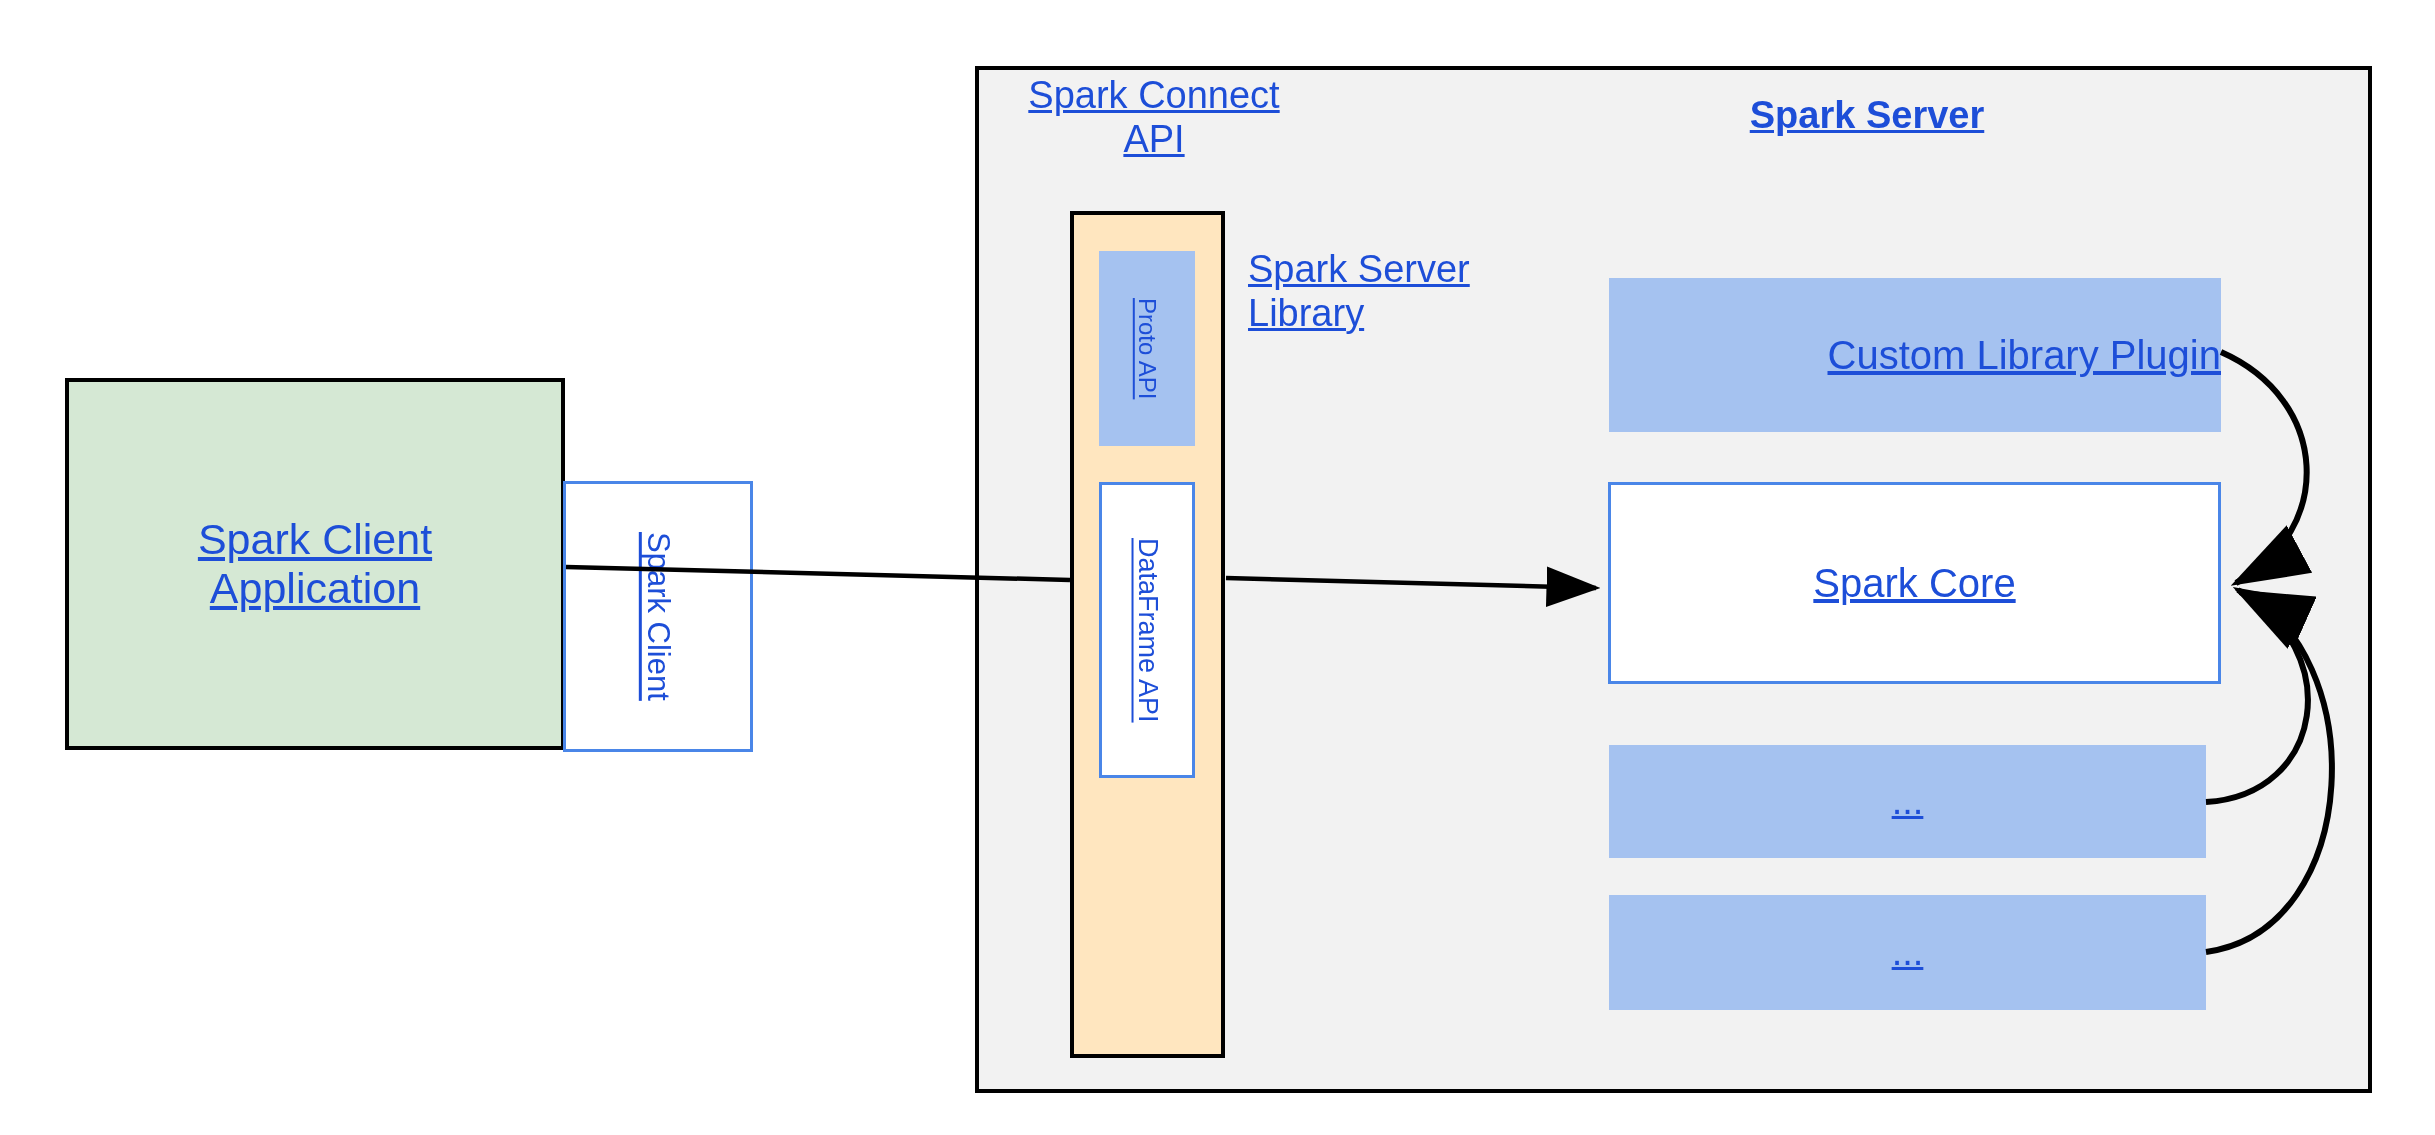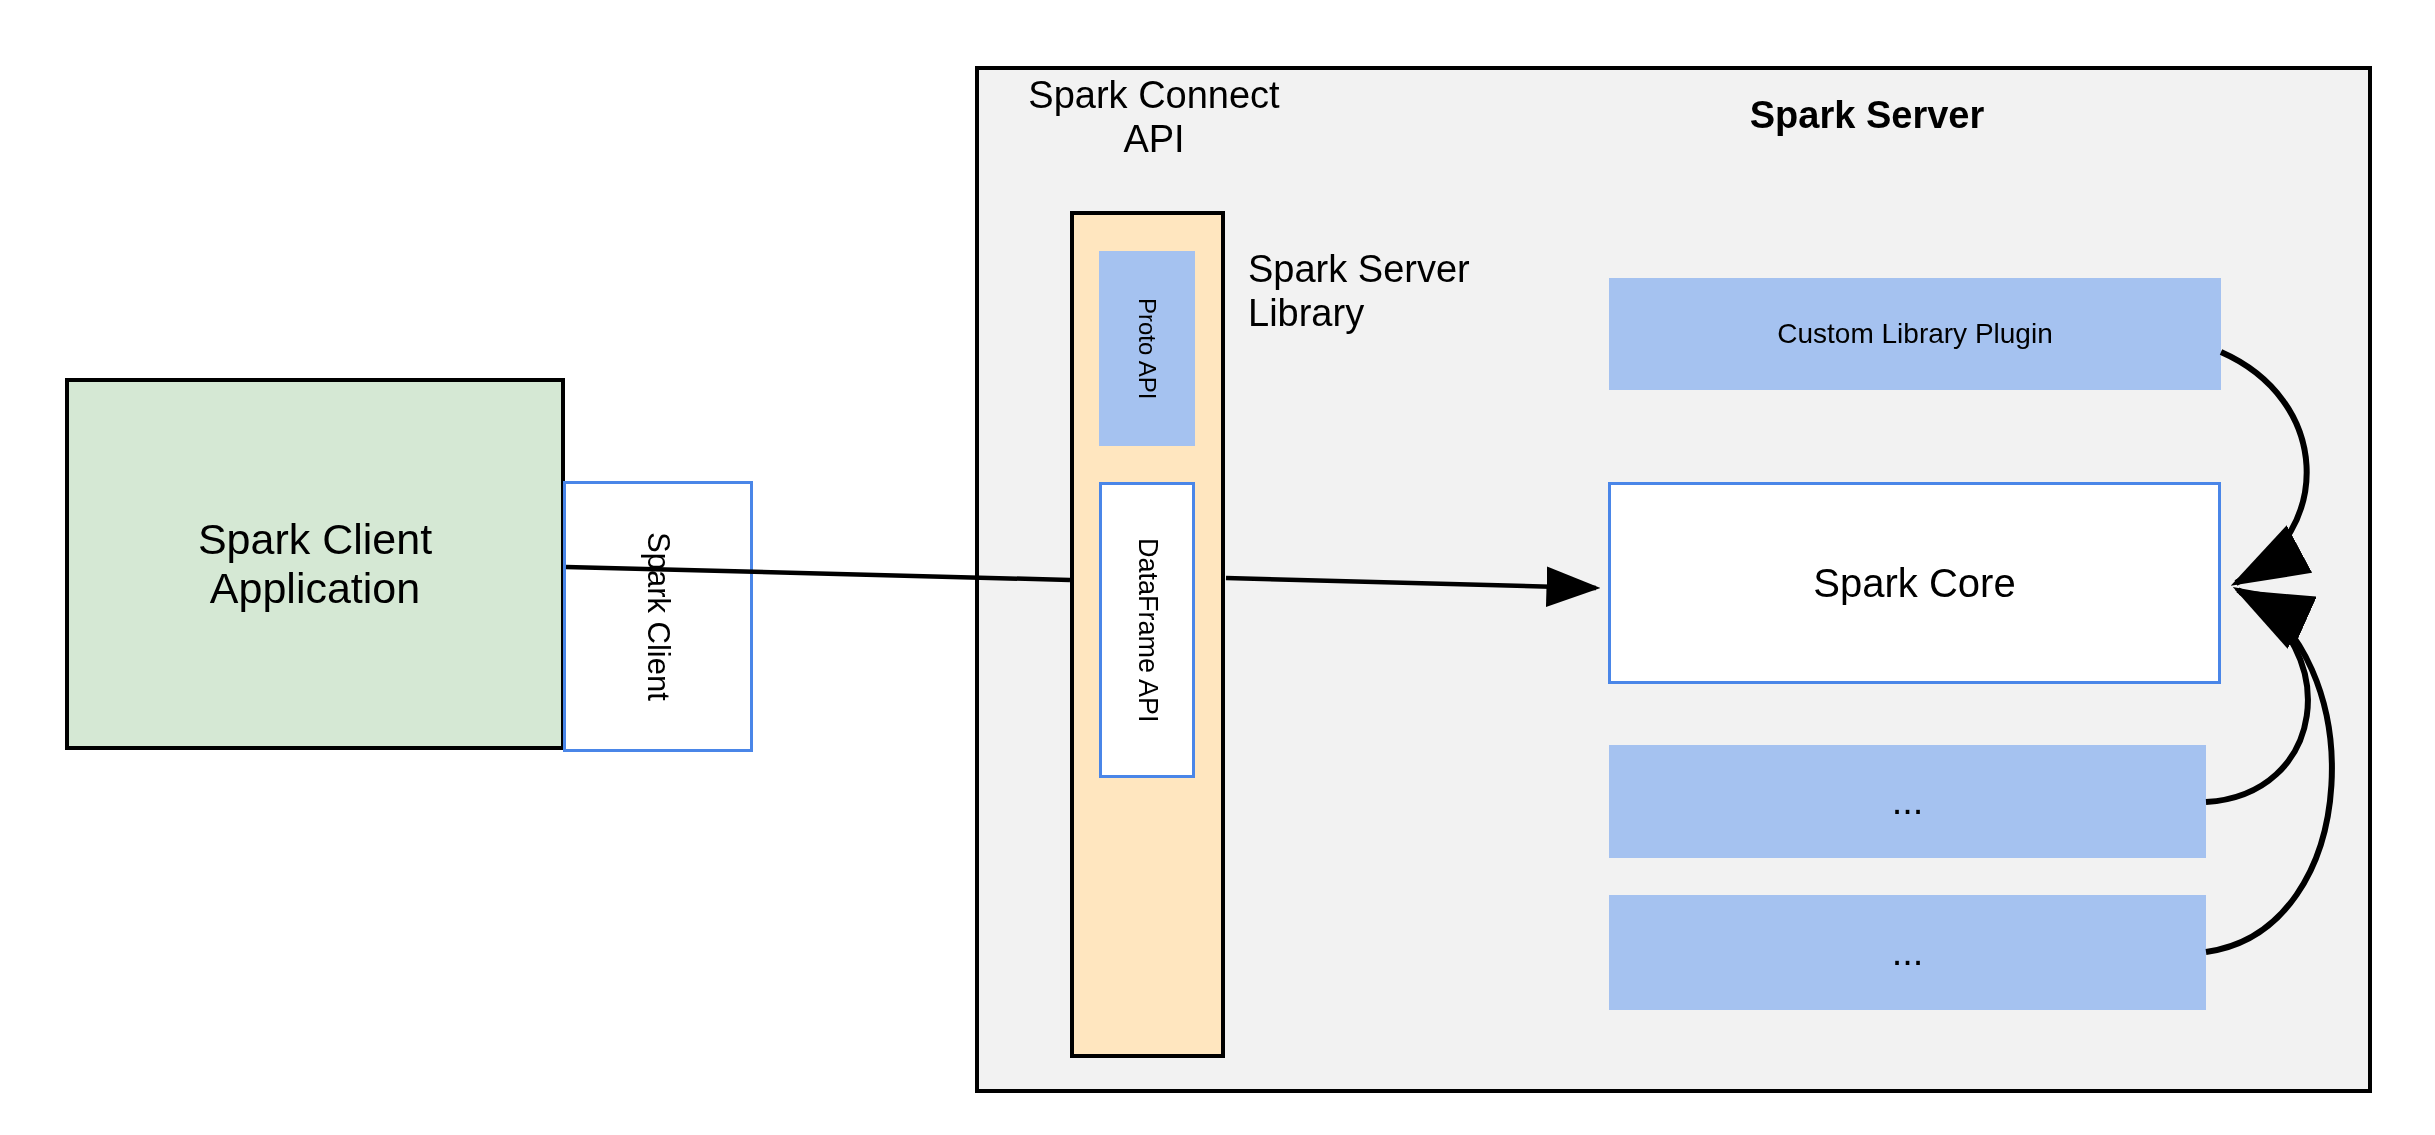--- a/index.html
+++ b/index.html
@@ -17,22 +17,23 @@
     background: #ffffff;
     overflow: hidden;
   }
   .box {
     position: absolute;
     box-sizing: border-box;
     display: flex;
     align-items: center;
     justify-content: center;
     text-align: center;
-    color: #000000;
+    color: #1d4ed8;
     line-height: 1.15;
+    text-decoration: underline;
   }
   
   #client-app {
     left: 65px;
     top: 378px;
     width: 500px;
     height: 372px;
     background: #d5e8d4;
     border: 4px solid #000000;
     font-size: 43px;
@@ -146,24 +147,25 @@
     writing-mode: vertical-rl;
     text-orientation: mixed;
     white-space: nowrap;
   }
 
   
   #custom-plugin {
     left: 1609px;
     top: 278px;
     width: 612px;
-    height: 112px;
-    background: #a5c2f0;
-    font-size: 28px;
-    z-index: 2;
+    height: 154px;
+    background: #a5c2f0;
+    font-size: 40px;
+    z-index: 2;
+    justify-content: flex-end;
   }
   #spark-core {
     left: 1608px;
     top: 482px;
     width: 613px;
     height: 202px;
     background: #ffffff;
     border: 3px solid #4a86e8;
     font-size: 40px;
     z-index: 2;

